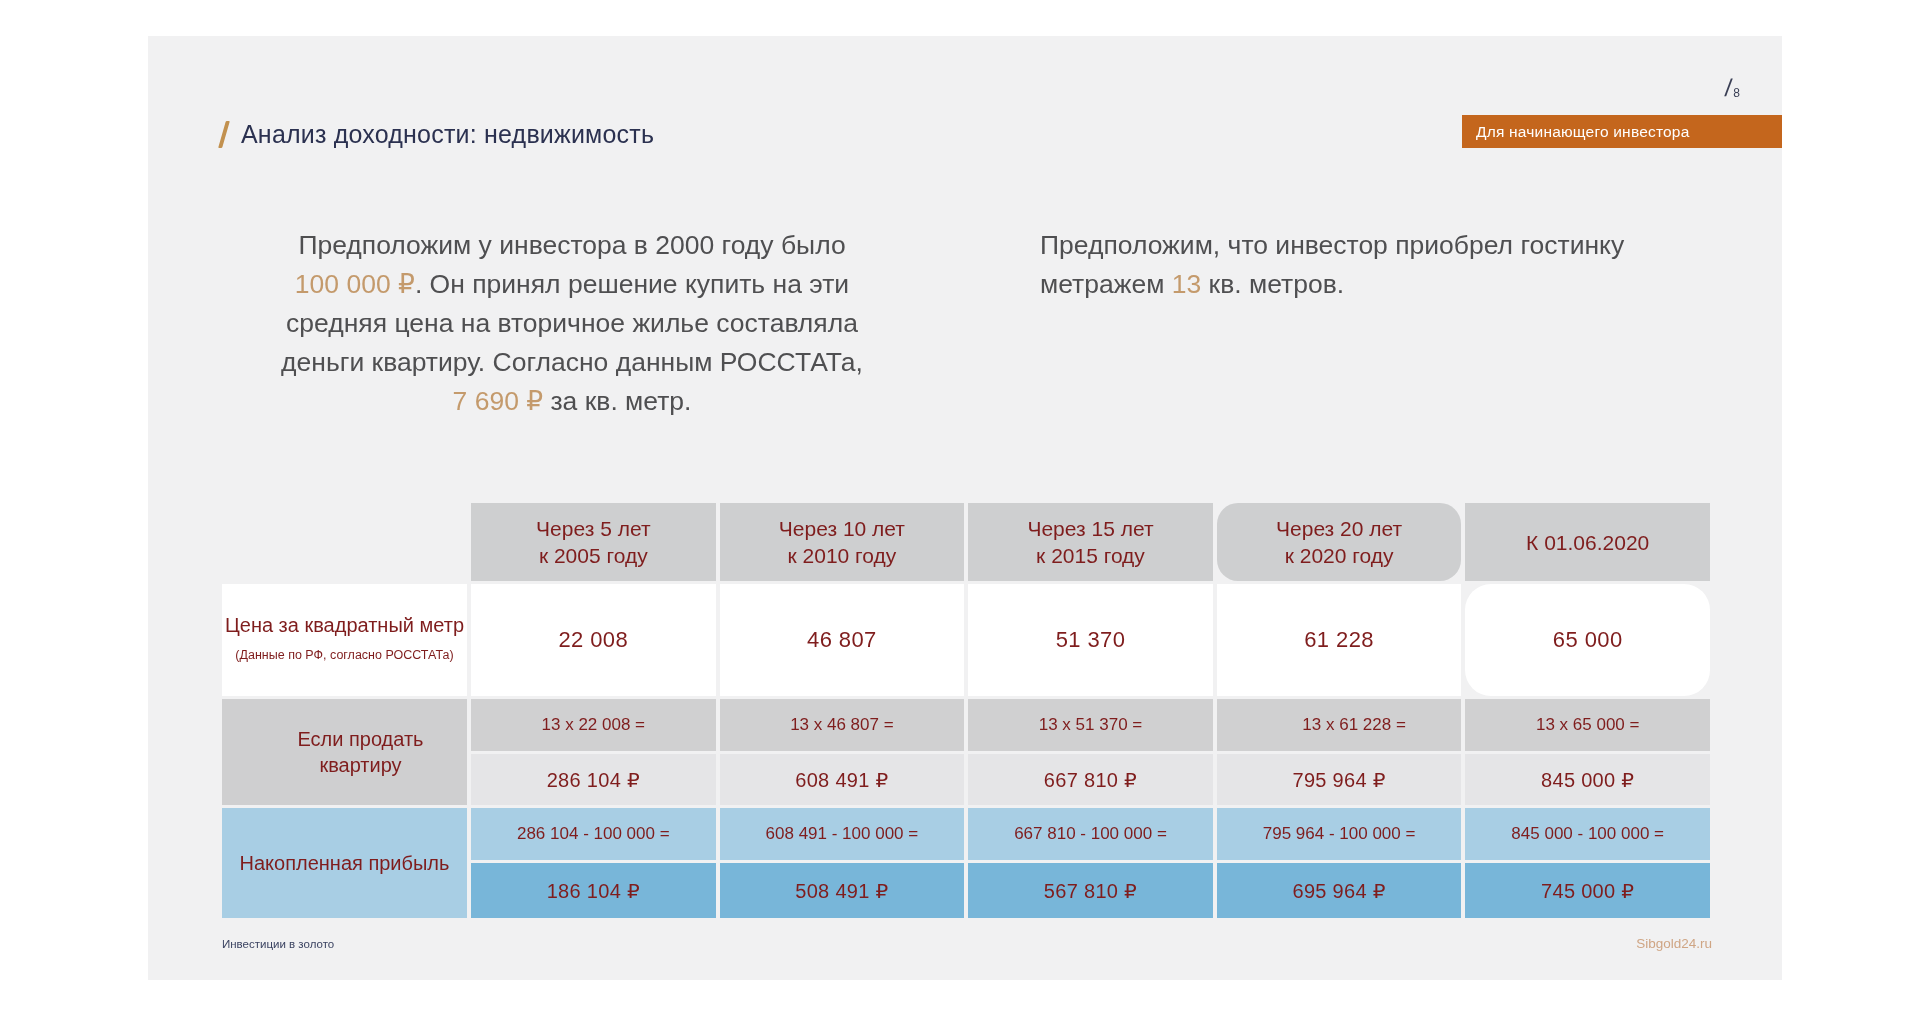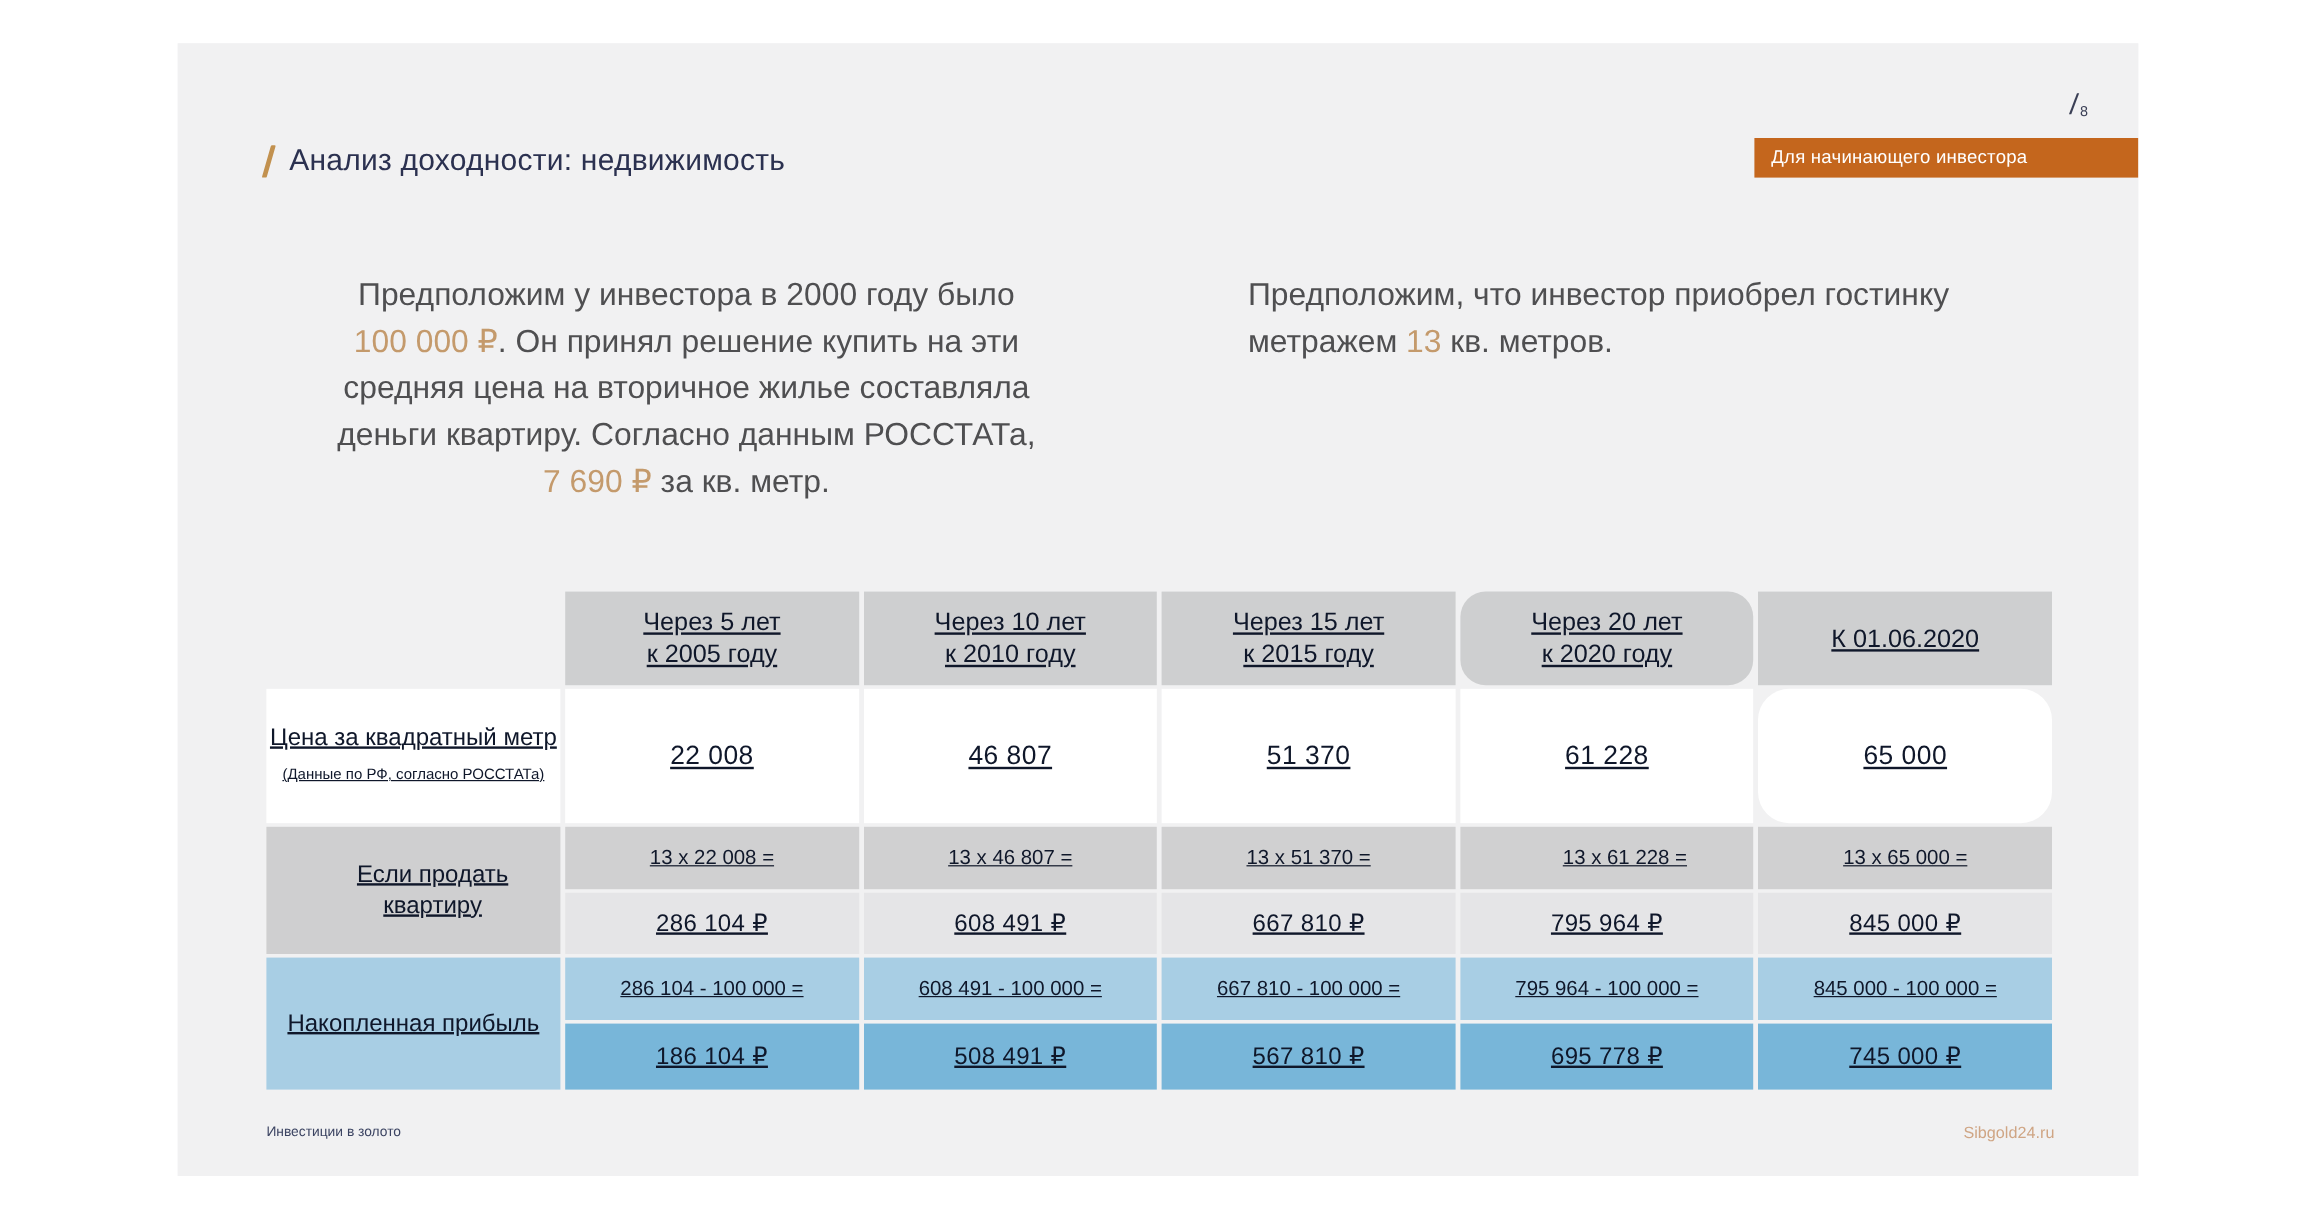--- a/index.html
+++ b/index.html
@@ -31,26 +31,25 @@
     display:flex;align-items:center;padding-left:14px;box-sizing:border-box;
     letter-spacing:.2px;
   }
   
   .intro{position:absolute;top:190px;color:#4f4f51;font-size:26.5px;line-height:39px;}
   .intro.left{left:74px;width:700px;text-align:center;}
   .intro.right{left:892px;width:720px;}
   .intro .accent{color:#c49a6c;}
   
   .tbl{
-    position:absolute;left:74px;top:457px;width:1488px;
+    position:absolute;left:74px;top:467px;width:1488px;
     display:grid;grid-template-columns:245px repeat(5,1fr);
     grid-template-rows:78px 112px 52px 51px 52px 55px;
     column-gap:4px;row-gap:3px;
-    color:#0f172a;
-    text-decoration:underline;
+    color:#7f1d1d;
   }
   .cell{display:flex;flex-direction:column;align-items:center;justify-content:center;text-align:center;}
   .corner{background:transparent;}
   .hcell{background:#cecfd0;font-size:21px;line-height:27px;}
   .vcell{background:#ffffff;font-size:22px;letter-spacing:.4px;}
   .label-cell{font-size:20px;line-height:26px;}
   .label-white{background:#ffffff;}
   .label-gray{background:#cfcfd0;padding-left:32px;}
   .label-blue{background:#a8cee4;}
   .sublabel{font-size:12.5px;margin-top:4px;letter-spacing:0;}
@@ -134,19 +133,19 @@
       <div class="cell r-gray" style="grid-area: 4 / 6;">845 000 ₽</div>
       <div class="cell label-cell label-blue" style="grid-area: 5 / 1 / span 2;">Накопленная прибыль</div>
       <div class="cell f-blue" style="grid-area: 5 / 2;">286 104 - 100 000 =</div>
       <div class="cell f-blue" style="grid-area: 5 / 3;">608 491 - 100 000 =</div>
       <div class="cell f-blue" style="grid-area: 5 / 4;">667 810 - 100 000 =</div>
       <div class="cell f-blue" style="grid-area: 5 / 5;">795 964 - 100 000 =</div>
       <div class="cell f-blue" style="grid-area: 5 / 6;">845 000 - 100 000 =</div>
       <div class="cell r-blue" style="grid-area: 6 / 2;">186 104 ₽</div>
       <div class="cell r-blue" style="grid-area: 6 / 3;">508 491 ₽</div>
       <div class="cell r-blue" style="grid-area: 6 / 4;">567 810 ₽</div>
-      <div class="cell r-blue" style="grid-area: 6 / 5;">695 778 ₽</div>
+      <div class="cell r-blue" style="grid-area: 6 / 5;">695 964 ₽</div>
       <div class="cell r-blue" style="grid-area: 6 / 6;">745 000 ₽</div>
     </div>
 
   <div class="footer-left">Инвестиции в золото</div>
   <div class="footer-right">Sibgold24.ru</div>
 </div>
 
 </body></html>

